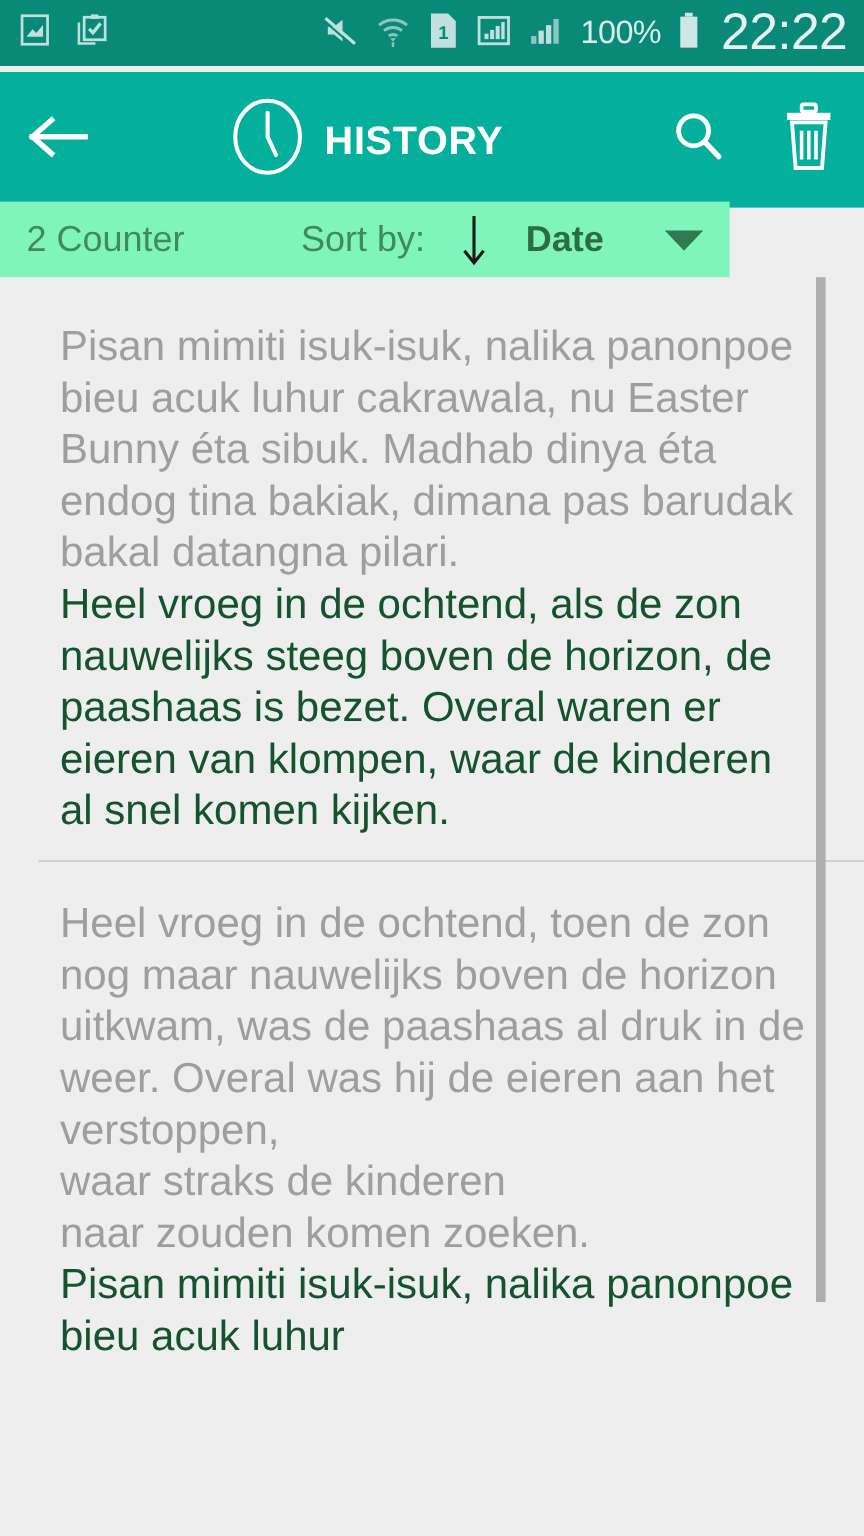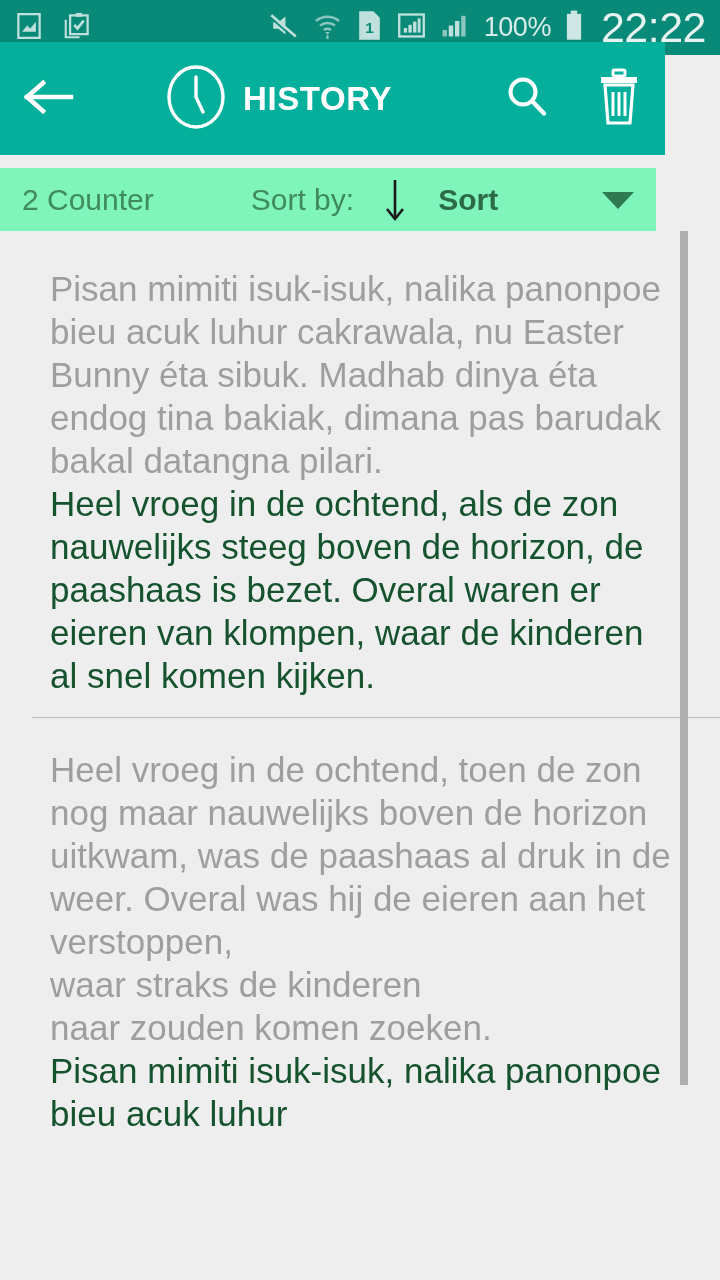--- a/index.html
+++ b/index.html
@@ -53,22 +53,22 @@
     color: #e6f3f1;
     font-size: 43px;
     letter-spacing: -0.5px;
     margin-left: 4px;
     font-family: Liberation Sans, sans-serif;
   }
 
   
   .app-bar {
     position: absolute;
-    top: 42px; left: 0;
-    width: 665px;
+    top: 60px; left: 0;
+    width: 720px;
     height: 113px;
     background: #04b09b;
     display: flex;
     align-items: center;
     justify-content: flex-end;
   }
   .back-btn {
     width: 96px;
     height: 113px;
     display: flex;
@@ -95,21 +95,21 @@
     height: 113px;
     display: flex;
     align-items: center;
     justify-content: center;
   }
 
   
   .sort-bar {
     position: absolute;
     top: 168px; left: 0;
-    width: 656px;
+    width: 608px;
     height: 63px;
     background: #7ff4bb;
     display: flex;
     align-items: center;
   }
   .counter-label {
     color: #3f8a5e;
     font-size: 30px;
     margin-left: 22px;
     font-family: "Liberation Sans", sans-serif;
@@ -310,21 +310,21 @@
   <div class="sort-bar">
     <span class="counter-label">2 Counter</span>
     <div class="sort-group">
       <span class="sort-by-label">Sort by:</span>
       <span class="sort-dir">
         <svg width="26" height="46" viewBox="0 0 26 46">
           <path d="M13 3 L13 41" stroke="#1a1a1a" stroke-width="2.6"></path>
           <path d="M5 32 L13 42 L21 32" fill="none" stroke="#1a1a1a" stroke-width="2.6"></path>
         </svg>
       </span>
-      <span class="sort-value">Sort</span>
+      <span class="sort-value">Date</span>
     </div>
     <span class="dropdown-caret">
       <svg width="36" height="22" viewBox="0 0 36 22">
         <path d="M2 3 L34 3 L18 20 Z" fill="#2f7a52"></path>
       </svg>
     </span>
   </div>
 
   <div class="list">
 

